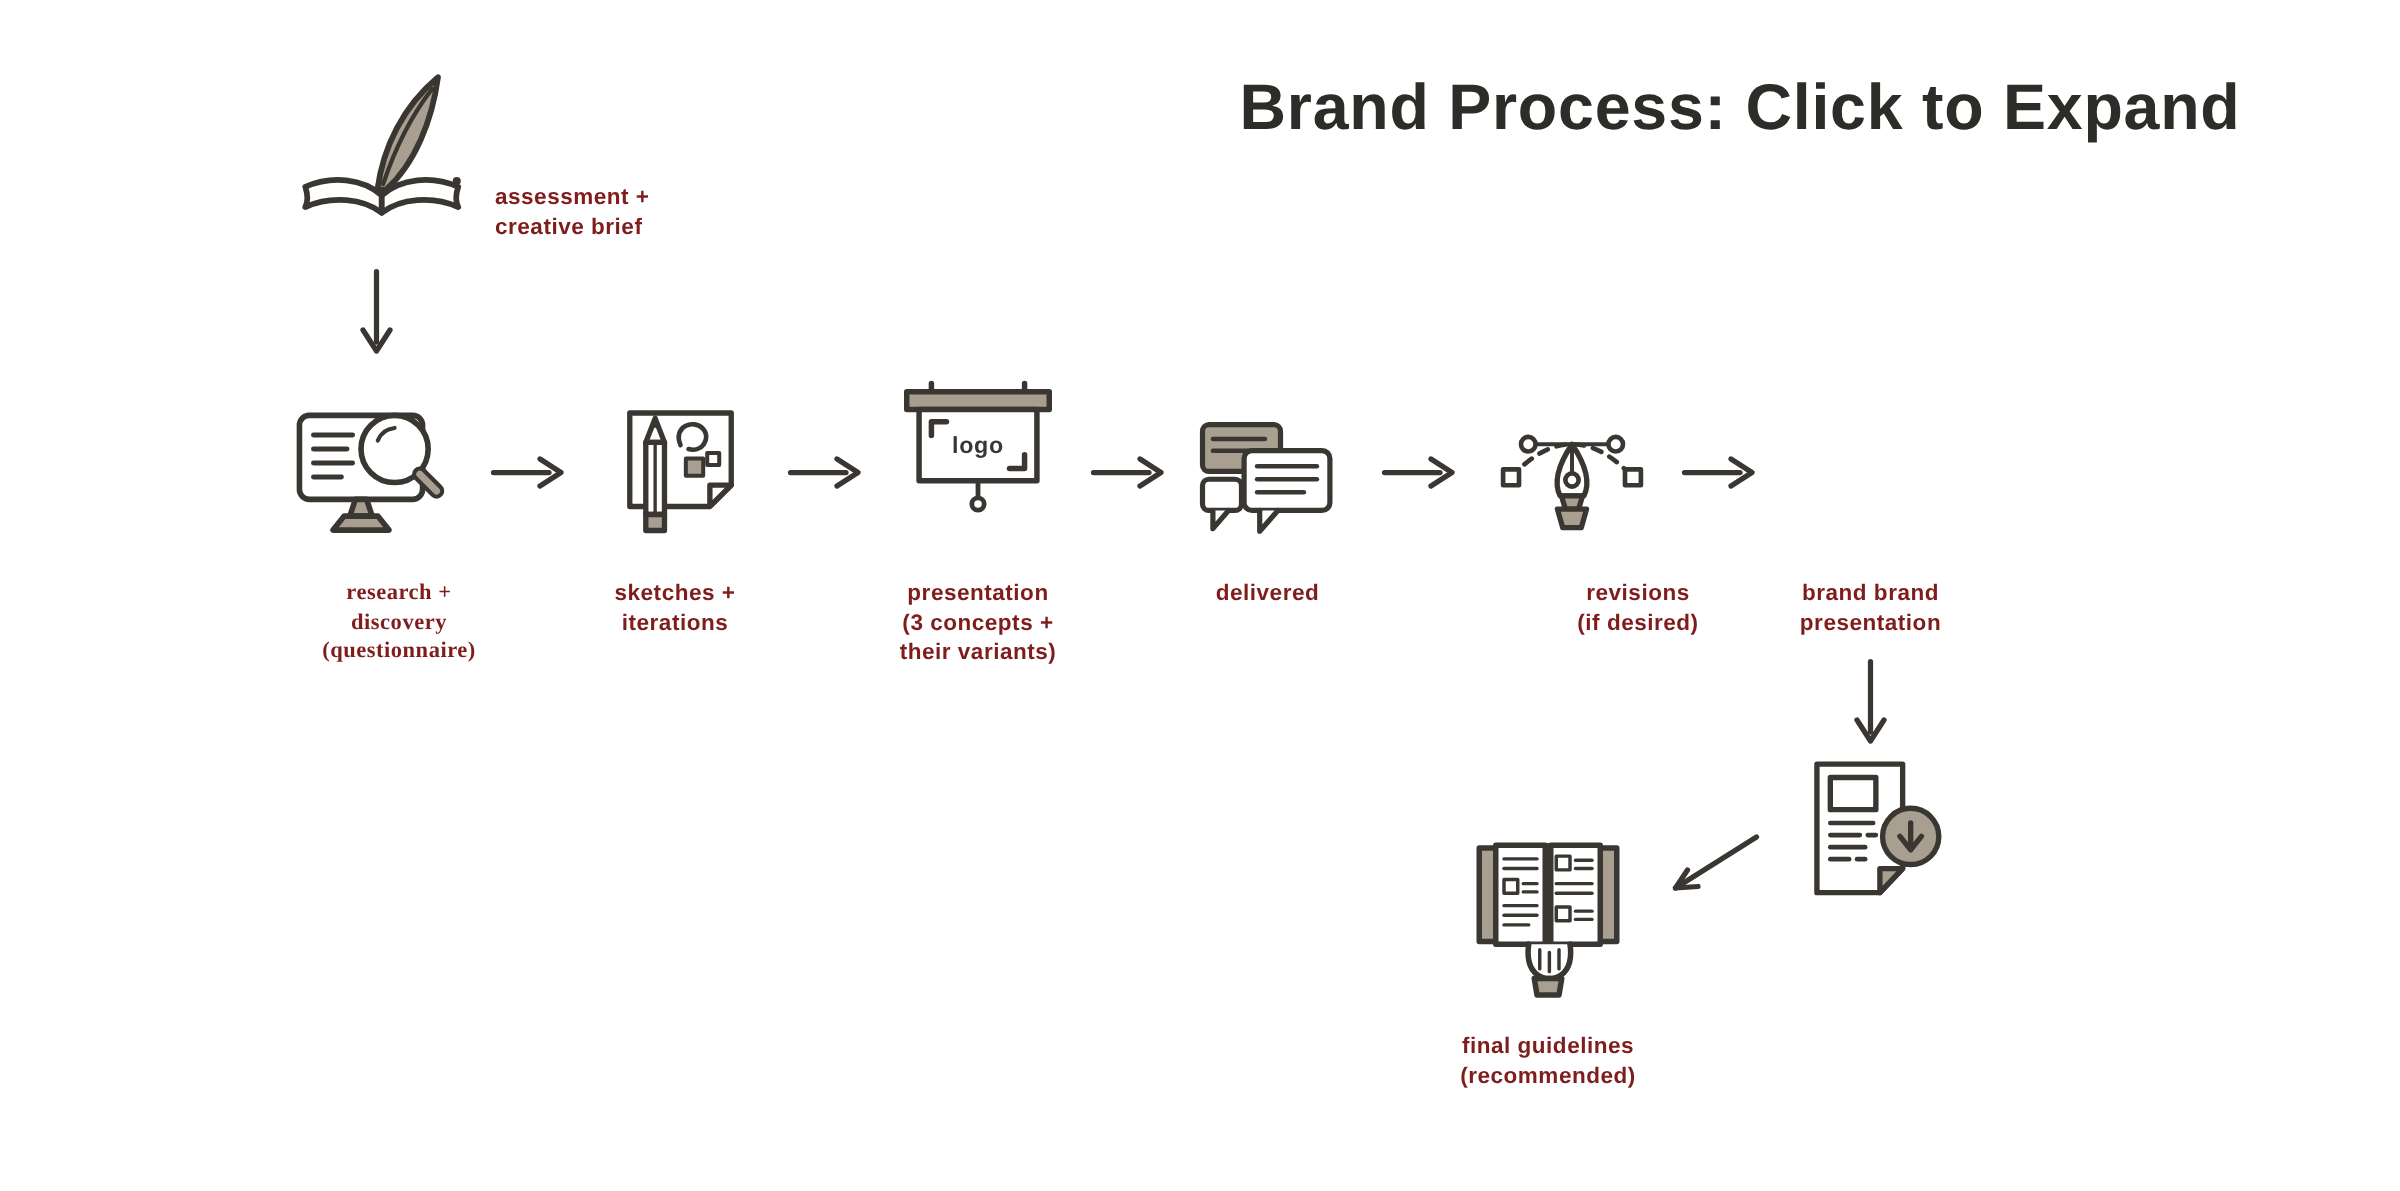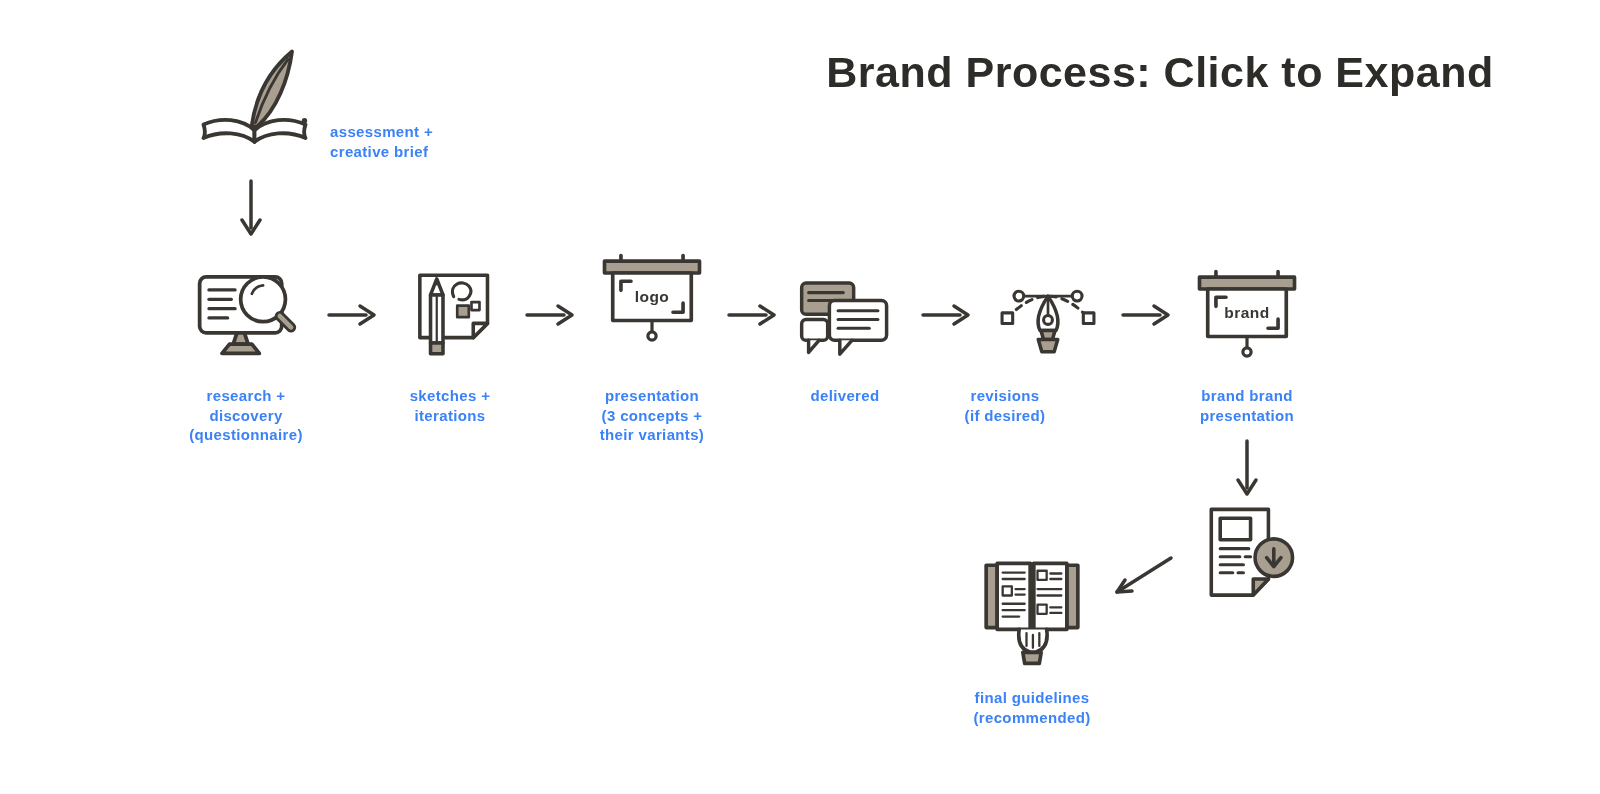--- a/index.html
+++ b/index.html
@@ -1,20 +1,20 @@
 <!DOCTYPE html>
 <html><head>
 <meta charset="utf-8">
 <style>
   * { margin:0; padding:0; box-sizing:border-box; }
   body { background:#ffffff; font-family:"Liberation Sans","DejaVu Sans",sans-serif; }
   .canvas { position:relative; width:1600px; height:794px; background:#ffffff; overflow:hidden;padding-left:39px; }
   .title { position:absolute; left:780px; top:48px; width:760px; text-align:center;
            font-size:43px; font-weight:bold; color:#2e2c29; letter-spacing:0.5px; }
-  .label { position:absolute; font-size:15px; font-weight:bold; color:#3b82f6;
+  .label { position:absolute; font-size:15px; font-weight:bold; color:#7f1d1d;
            letter-spacing:0.35px; line-height:1.3; white-space:pre-line; text-align:center; }
   .label.left { text-align:left; }
   .icon, .arrow { position:absolute; }
   svg { display:block; overflow:visible; }
   
   .st  { stroke:#3a3733; stroke-width:4; fill:none; stroke-linecap:round; stroke-linejoin:round; }
   .t35 { stroke-width:3.5; }
   .t3  { stroke-width:3; }
   .t25 { stroke-width:2.5; }
   .dash{ stroke-dasharray:7 7; }
@@ -59,21 +59,21 @@
       <path class="st t35" d="M16,50 H44"></path>
         <path class="st t35" d="M16,60 H36"></path>
       <path class="st ft" d="M42,88 L46,76 H54 L58,88 Z"></path>
       <path class="st ft" d="M30,98 H70 L62,88 H38 Z"></path>
       <circle class="st fw" cx="74" cy="40" r="24" stroke-width="4.5"></circle>
       <path class="st t3" d="M62,34 q3,-8 12,-9"></path>
       <line x1="92" y1="58" x2="104" y2="70" stroke="#3a3733" stroke-width="11" stroke-linecap="round"></line>
       <line x1="92" y1="58" x2="104" y2="70" stroke="#a89f90" stroke-width="5" stroke-linecap="round"></line>
     </svg>
   </div>
-  <div class="label" style="left:156px; top:386px; width:180px;">research +
+  <div class="label" style="left:176px; top:386px; width:180px;font-family:Liberation Serif, serif;">research +
 discovery
 (questionnaire)</div>
 
   <div class="arrow" style="left:326px; top:302px;">
     <svg width="54" height="26" viewBox="0 0 54 26">
       <path class="st t35" d="M3,13 H40"></path>
         <path class="st t35" d="M34,4 L48,13 L34,22"></path>
     </svg>
   </div>
 
@@ -156,43 +156,30 @@
       <circle class="st fw t35" cx="93" cy="25" r="5.5"></circle>
       <rect class="st fw t35" x="8" y="44" width="12" height="12"></rect>
       <rect class="st fw t35" x="100" y="44" width="12" height="12"></rect>
       <path class="st fw" d="M60,25 C70,40 74,54 69,64 H51 C46,54 50,40 60,25 Z"></path>
       <path class="st t3" d="M60,25 V46"></path>
       <circle class="st fw t35" cx="60" cy="52" r="5"></circle>
       <path class="st ft" d="M52,64 H68 L65,74 H55 Z"></path>
       <path class="st ft" d="M49,74 H71 L67,88 H53 Z"></path>
     </svg>
   </div>
-  <div class="label" style="left:915px; top:386px; width:180px;">revisions
+  <div class="label" style="left:1002px; top:386px; width:180px;">revisions
 (if desired)</div>
 
   <div class="arrow" style="left:1120px; top:302px;">
     <svg width="54" height="26" viewBox="0 0 54 26">
       <path class="st t35" d="M3,13 H40"></path>
         <path class="st t35" d="M34,4 L48,13 L34,22"></path>
     </svg>
   </div>
 
-  <div class="icon" style="left:1192px; top:268px;">
-    <svg width="110" height="95" viewBox="0 0 120 104">
-      <path class="st" d="M26,10 V4"></path>
-        <path class="st" d="M94,10 V4"></path>
-      <rect class="st ft" x="8" y="10" width="104" height="13"></rect>
-      <rect class="st fw" x="17" y="23" width="86" height="52"></rect>
-      <path class="st" d="M26,42 V32 H37"></path>
-      <path class="st" d="M94,56 V66 H83"></path>
-      <text class="svgtext" x="60" y="55" text-anchor="middle">brand</text>
-      <path class="st t35" d="M60,75 V86"></path>
-      <circle class="st fw t35" cx="60" cy="92" r="4.5"></circle>
-    </svg>
-  </div>
   <div class="label" style="left:1157px; top:386px; width:180px;">brand brand
 presentation</div>
 
   <div class="arrow" style="left:1234px; top:438px;">
     <svg width="26" height="62" viewBox="0 0 26 62">
       <path class="st t35" d="M13,3 L13,50"></path>
         <path class="st t35" d="M4,42 L13,56 L22,42"></path>
     </svg>
   </div>
 

